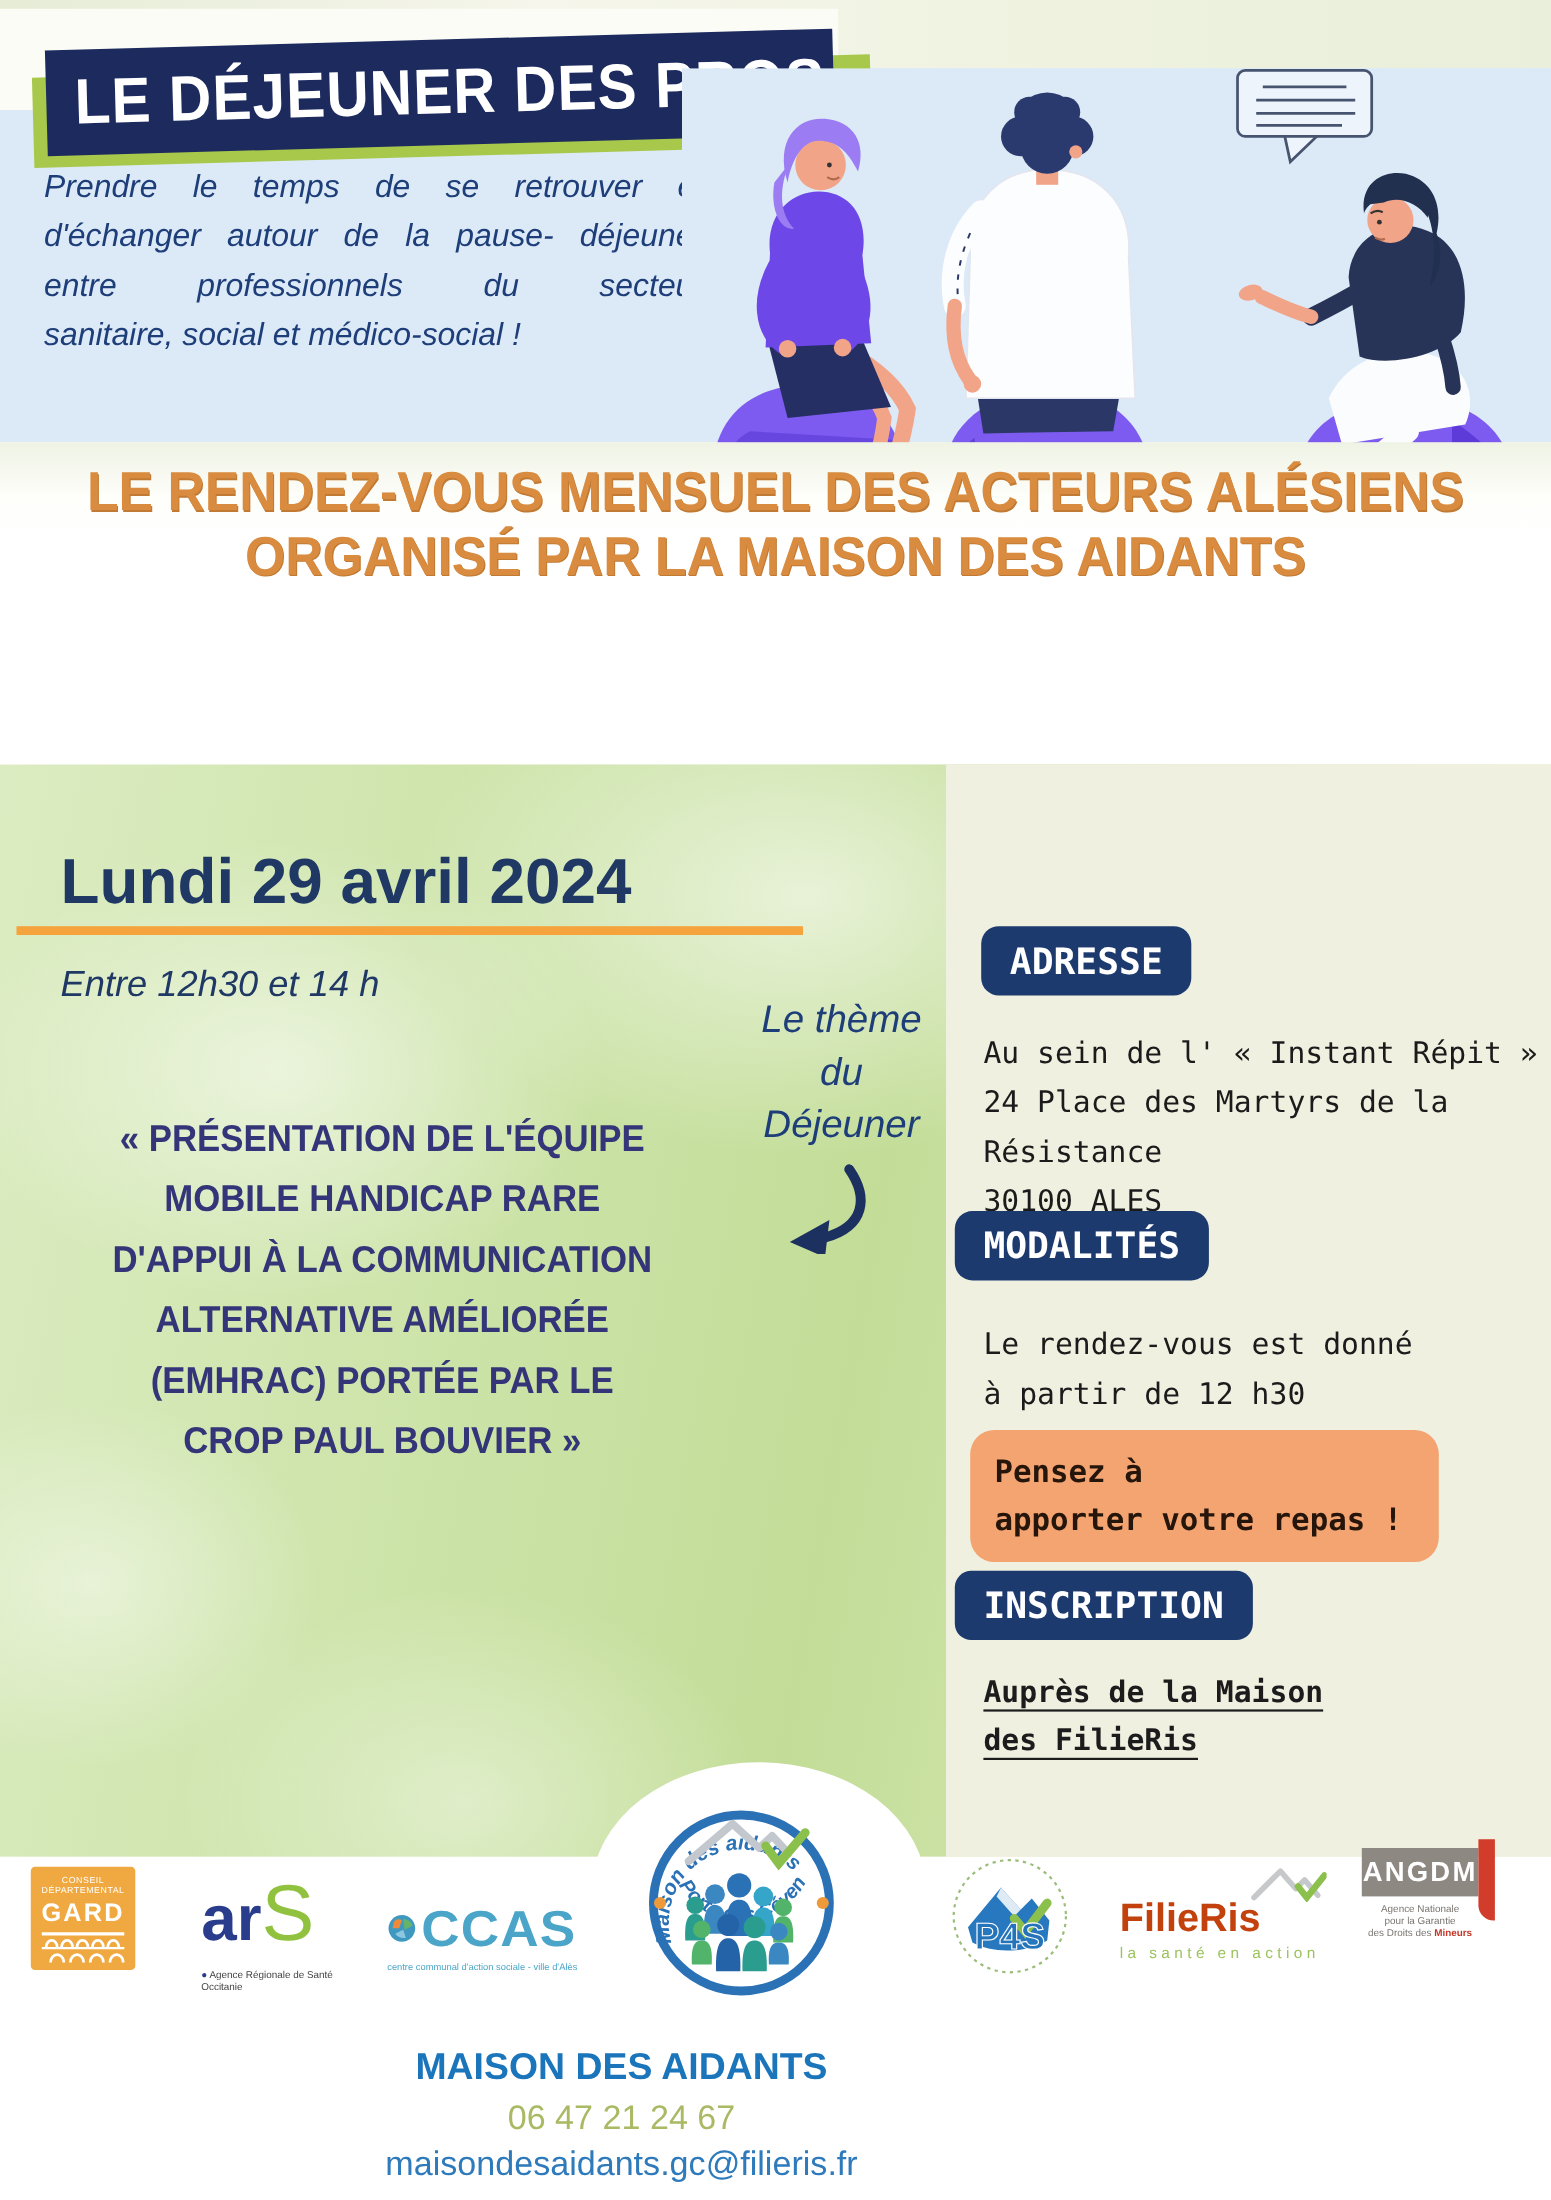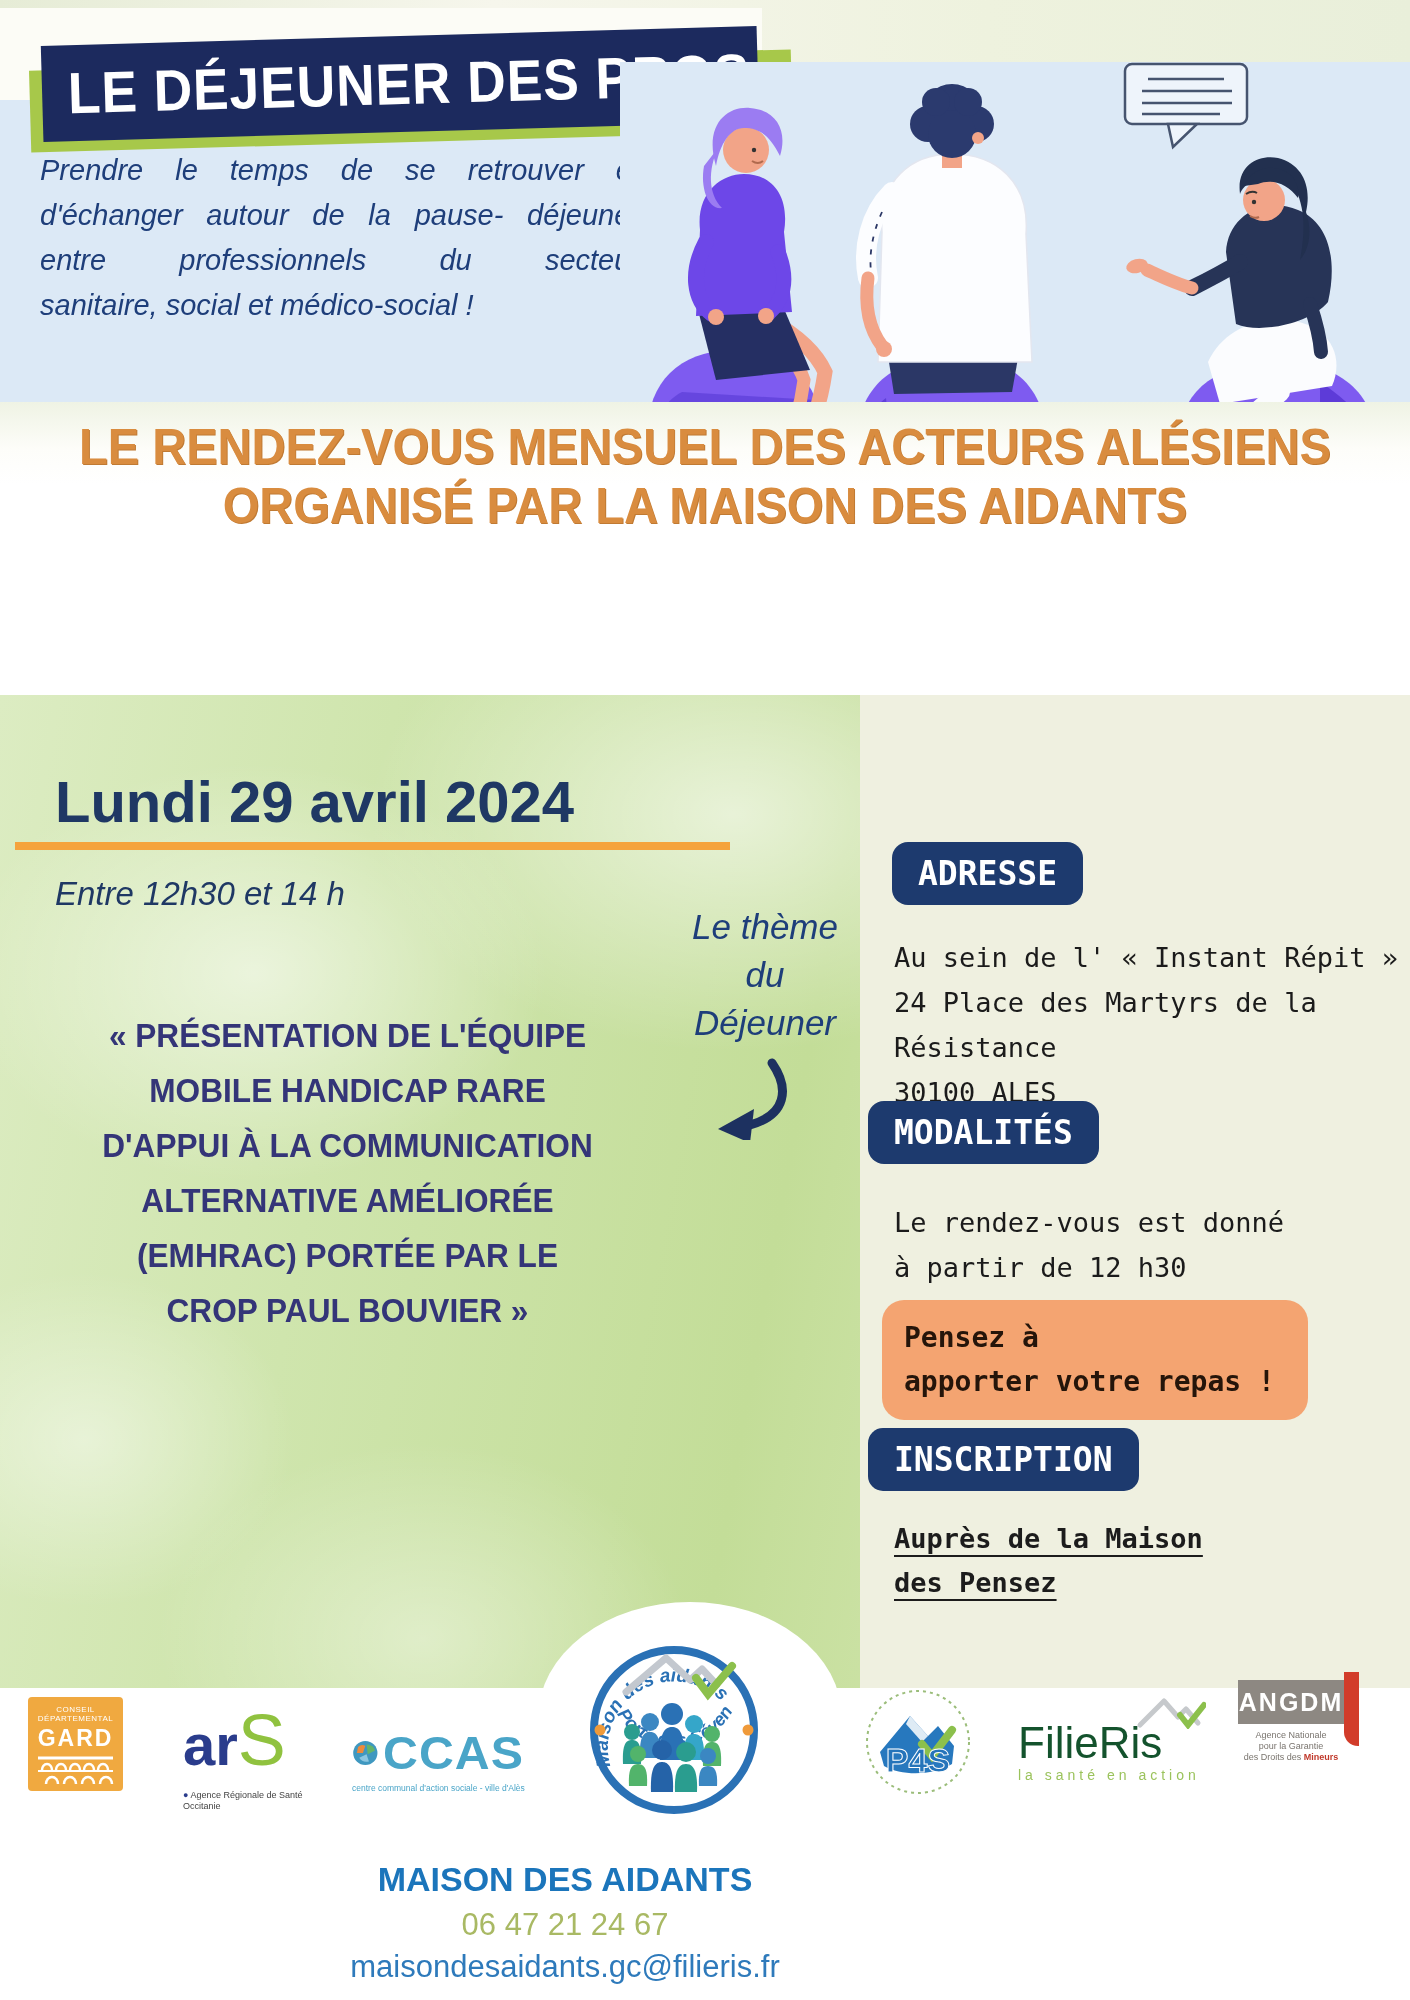--- a/index.html
+++ b/index.html
@@ -71,21 +71,21 @@
   .ars{left:183px;top:1710px;width:135px;height:85px;}
   .ars .row{font-family:"Liberation Serif",serif;line-height:60px;}
   .ars .ar{color:#2a3c8c;font-weight:bold;font-size:58px;font-family:"Liberation Sans",sans-serif;}
   .ars .s{color:#90c23f;font-size:72px;font-family:"Liberation Sans",sans-serif;}
   .ars .sub{font-size:9px;color:#444;line-height:11px;}
   .ccas{left:352px;top:1726px;width:165px;height:70px;}
   .ccas .row{display:flex;align-items:center;}
   .ccas .name{color:#4aa5c8;font-size:46px;font-weight:bold;letter-spacing:1px;margin-left:4px;transform:scaleX(1.05);transform-origin:left;}
   .ccas .sub{font-size:8.5px;color:#4aa5c8;margin-top:3px;white-space:nowrap;}
   .filieris{left:1018px;top:1693px;width:185px;height:100px;}
-  .filieris .name{color:#14532d;font-weight:normal;font-size:44px;line-height:44px;}
+  .filieris .name{color:#c2410c;font-weight:bold;font-size:36px;line-height:44px;}
   .filieris .tag{color:#9bc35c;font-size:14px;letter-spacing:4px;margin-top:2px;}
   .angdm{left:1238px;top:1680px;width:160px;height:115px;}
   .angdm .box{position:relative;width:106px;height:44px;background:#8d8882;color:#fff;
     font-weight:bold;font-size:25px;letter-spacing:2px;text-align:center;line-height:44px;}
   .angdm .jbar{position:absolute;left:106px;top:-8px;width:15px;height:74px;background:#d23c2a;
     border-bottom-left-radius:14px;}
   .angdm .sub{font-size:9px;color:#7a756f;line-height:11px;text-align:center;width:106px;margin-top:6px;}
   .angdm .red{color:#c0392b;font-weight:bold;}
 </style>
 </head>
@@ -226,21 +226,21 @@
     </div>
 
     <div class="notice-box">
       <div>Pensez à</div>
       <div>apporter votre repas !</div>
     </div>
 
     <div class="badge" style="top:733px;border-radius:15px;">INSCRIPTION</div>
     <div class="link-text">
       <div>Auprès de la Maison</div>
-      <div>des Pensez</div>
+      <div>des FilieRis</div>
     </div>
   </div>
 
   <div class="abs footer-band"></div>
 
   <div class="abs gard">
     <div class="tiny">CONSEIL</div>
     <div class="tiny" style="margin-top:0;">DÉPARTEMENTAL</div>
     <div class="name">GARD</div>
     <svg width="95" height="34" viewBox="0 0 95 34">

